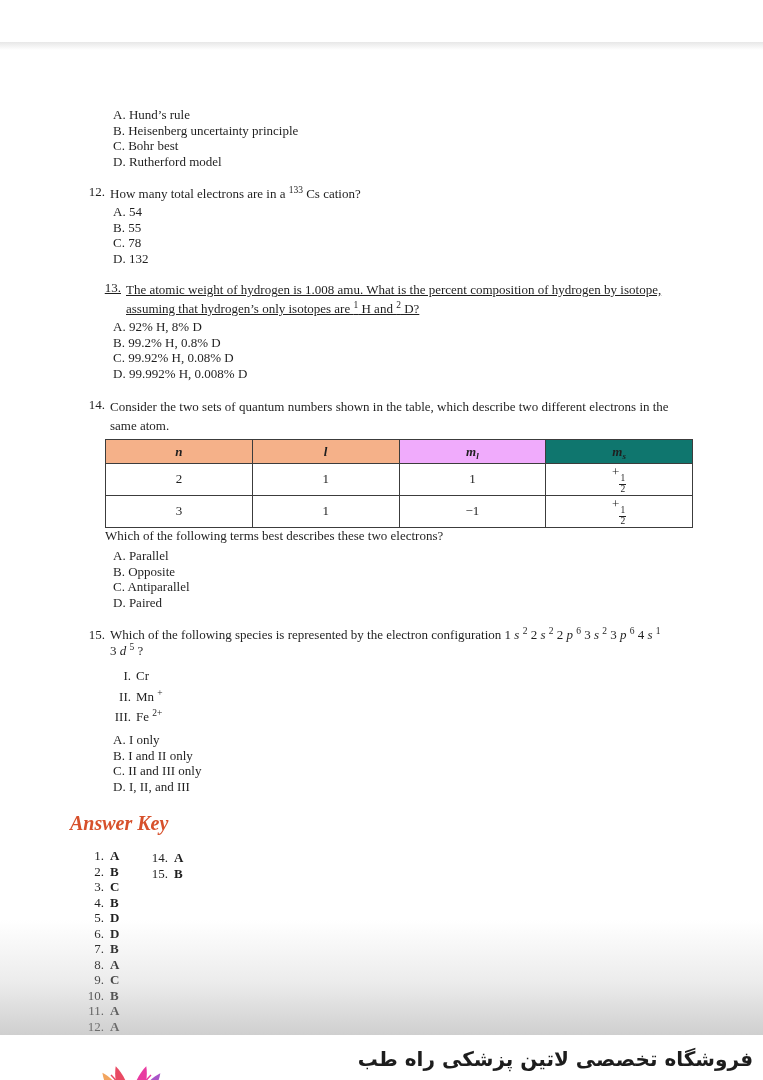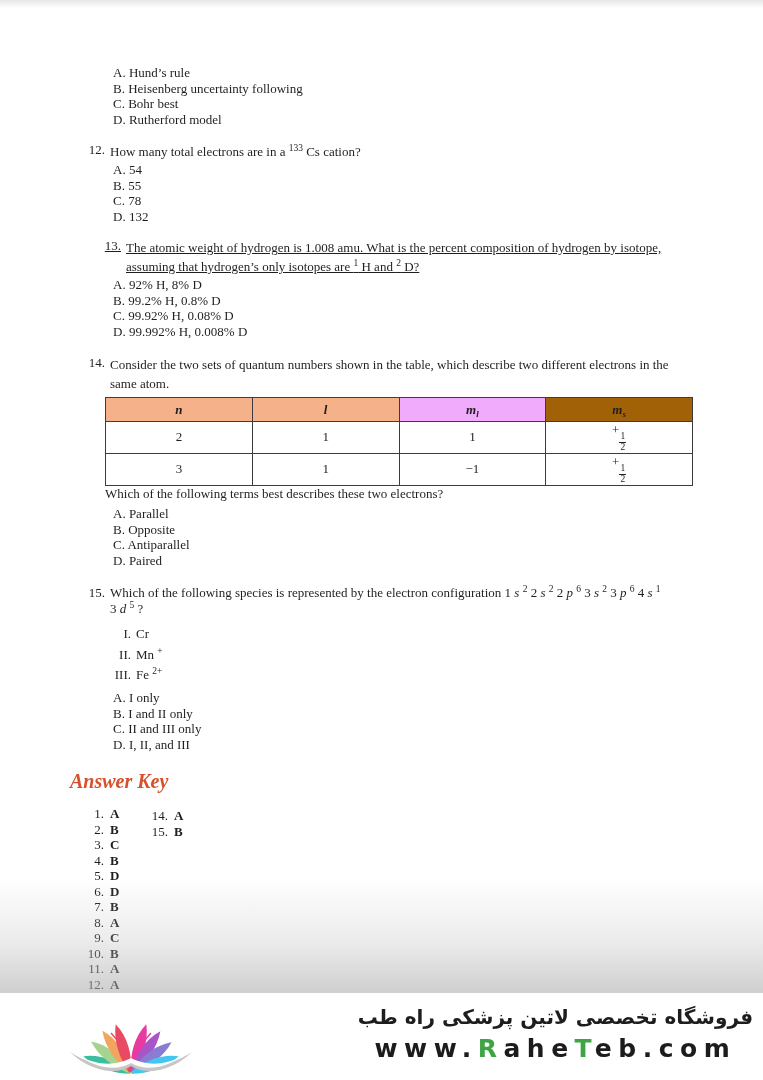--- a/index.html
+++ b/index.html
@@ -1,21 +1,21 @@
 <!DOCTYPE html>
 <html><head>
 <meta charset="utf-8">
 <style>
   html,body{margin:0;padding:0;}
   body{
     width:763px;height:1080px;position:relative;overflow:hidden;
     background:#ffffff;color:#1f1f1f;
     font-family:"Liberation Serif",serif;font-size:13px;
   }
-  .abs{position:absolute;}
+  .abs{position:absolute;margin-top:42px;}
   sup{font-size:9.5px;vertical-align:5px;line-height:0;}
   sub{font-size:9px;vertical-align:-3px;line-height:0;}
   i{font-style:italic;}
 
   .topfade{left:0;top:0;width:763px;height:8px;
     background:linear-gradient(#e7e7e7,#ffffff);}
 
   
   .q{display:flex;}
   .qn{flex:none;width:21px;text-align:right;}
@@ -57,21 +57,21 @@
   .site-line .green{color:#3FA544;}
   .logo{position:absolute;left:44px;top:7px;}
 </style>
 </head>
 <body>
 
 <div class="abs topfade"></div>
 
 <div class="abs opts" style="left:113px;top:65px;">
     <div class="line">A. Hund’s rule</div>
-    <div class="line">B. Heisenberg uncertainty following</div>
+    <div class="line">B. Heisenberg uncertainty principle</div>
     <div class="line">C. Bohr best</div>
     <div class="line">D. Rutherford model</div>
   </div>
 
 <div class="abs q lh19" style="left:84px;top:142px;">
   <span class="qn">12.</span>
   <span class="qt">How many total electrons are in a <sup>133</sup> Cs cation?</span>
 </div>
 <div class="abs opts" style="left:113px;top:162px;">
     <div class="line">A. 54</div>
@@ -94,21 +94,21 @@
 <div class="abs q lh19" style="left:84px;top:355px;">
   <span class="qn">14.</span>
   <span class="qt">Consider the two sets of quantum numbers shown in the table, which describe two different electrons in the<br>same atom.</span>
 </div>
 <table class="qtable abs" style="left:105px;top:397px;">
     <thead>
       <tr>
         <th style="background: rgb(245, 177, 137);"><i>n</i></th>
         <th style="background: rgb(245, 177, 137);"><i>l</i></th>
         <th style="background: #f0abfc;"><i>m</i><sub>l</sub></th>
-        <th style="background: #a16207;"><i>m</i><sub>s</sub></th>
+        <th style="background: #0f766e;"><i>m</i><sub>s</sub></th>
       </tr>
     </thead>
     <tbody>
       <tr>
         <td>2</td>
         <td>1</td>
         <td>1</td>
         <td>+<span class="frac">
             <span class="num">1</span>
             <span class="den">2</span>

